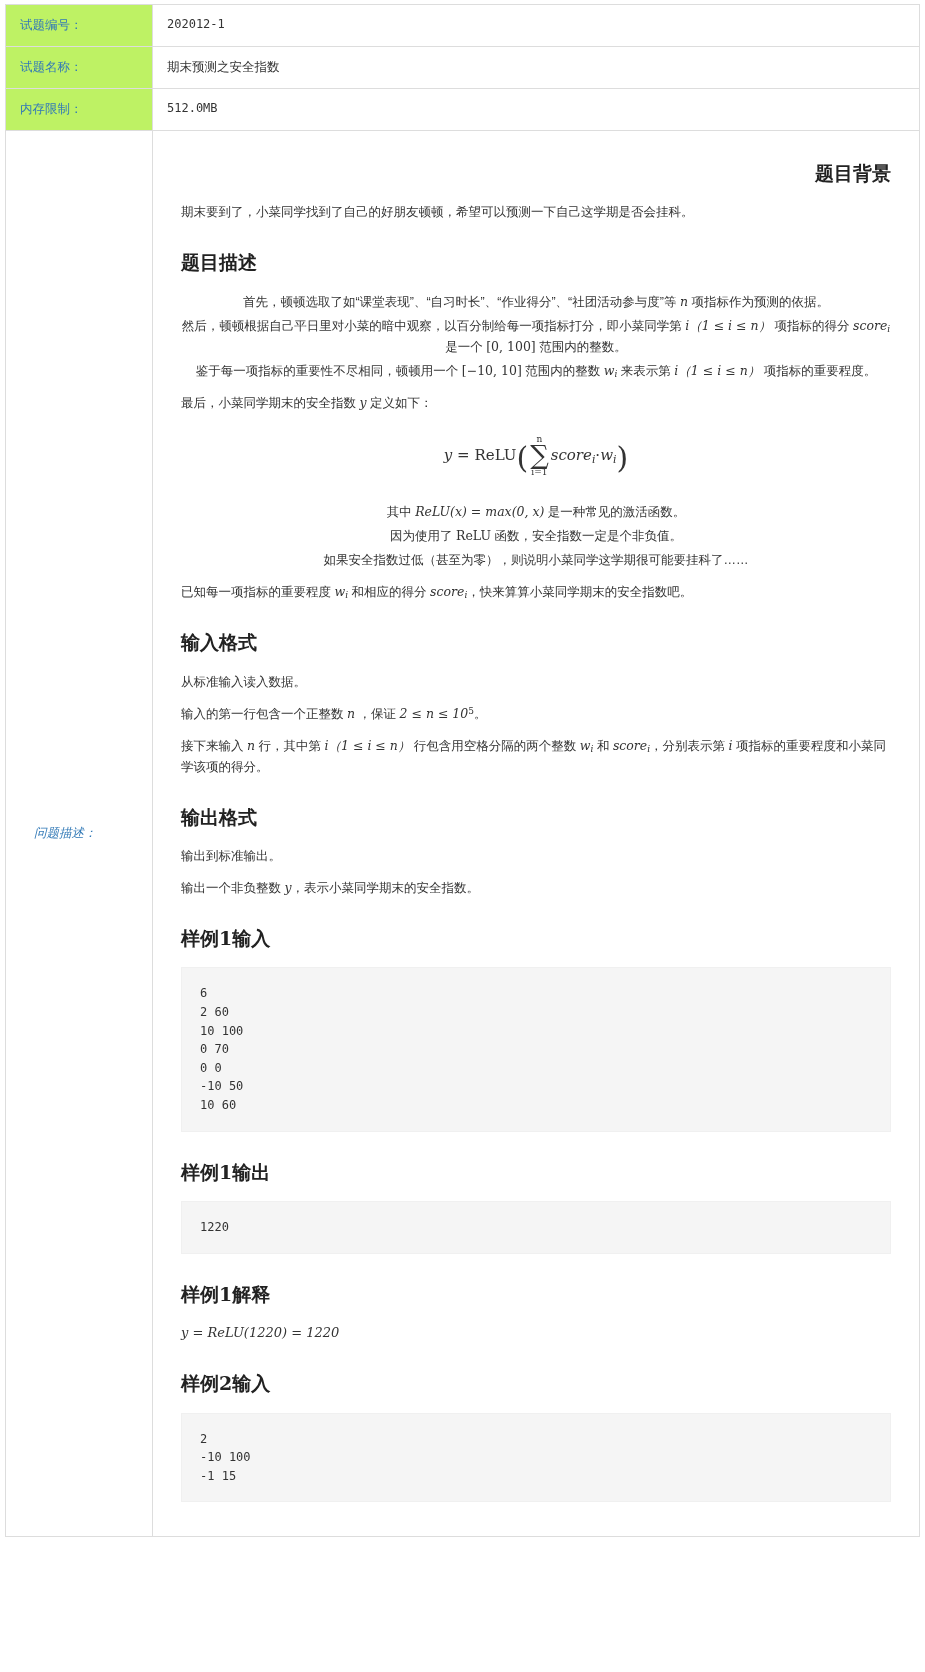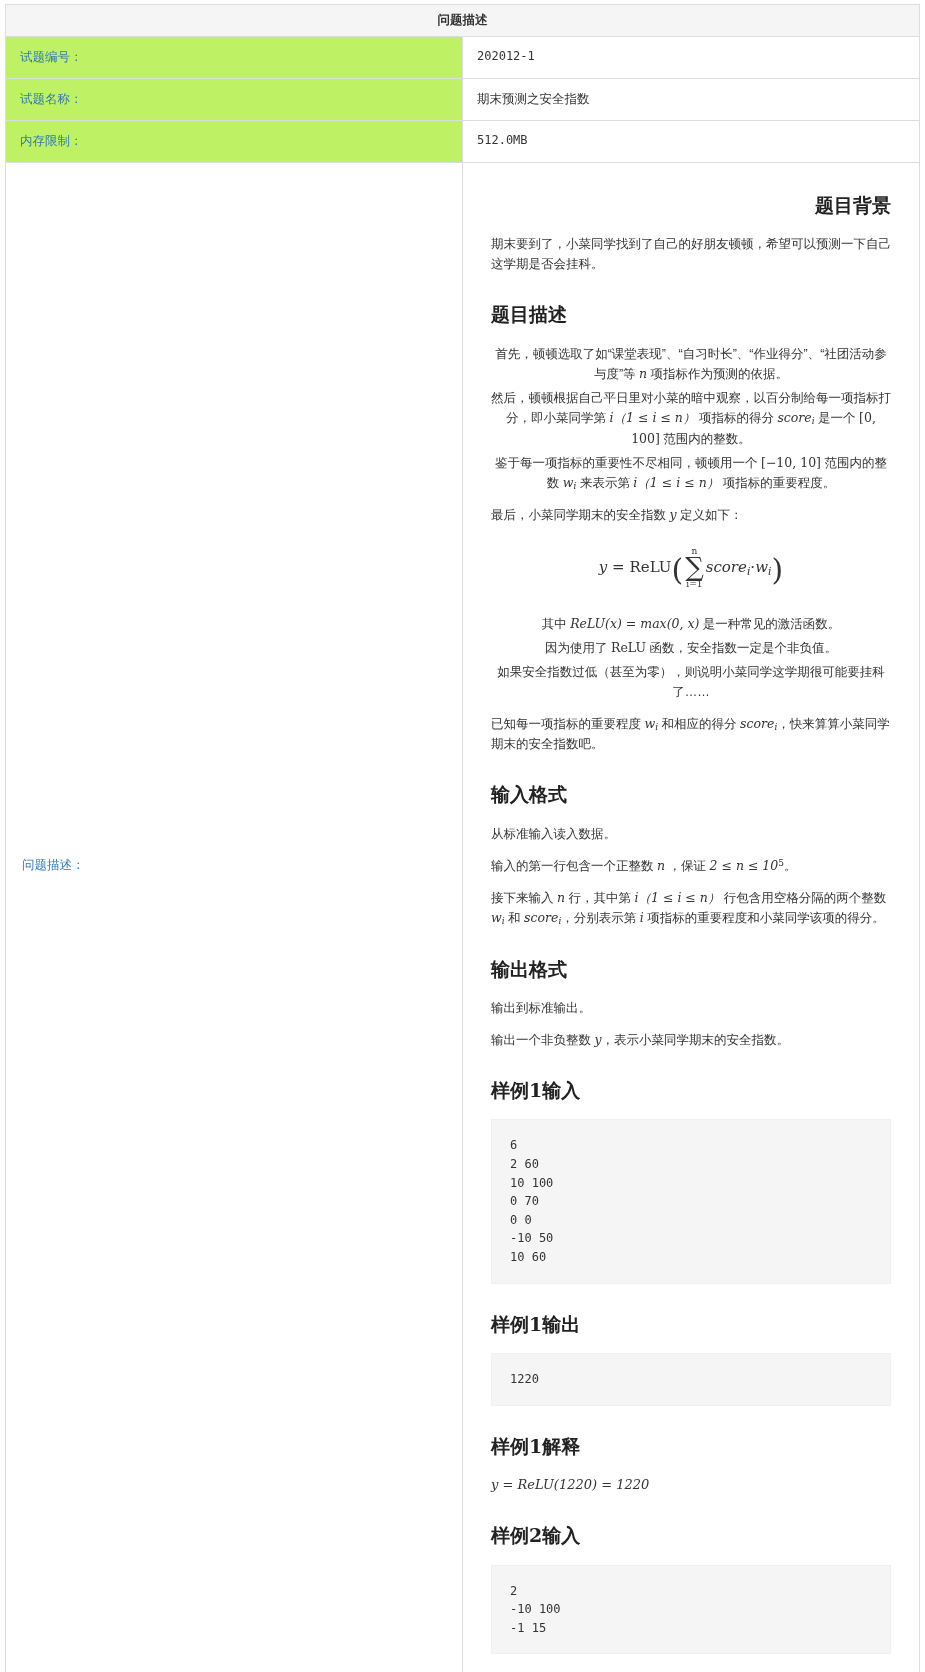--- a/index.html
+++ b/index.html
@@ -60,22 +60,23 @@
     width: 122px;
     color: #337ab7;
     font-size: 12.5px;
     padding: 0;
     position: relative;
     background: #ffffff;
   }
   .desc-label span.inner {
     position: absolute;
     top: 694px;
-    left: 16px;
+    left: 28px;
     white-space: nowrap;
+    font-style: italic;
   }
   .content {
     padding: 22px 28px 30px 28px;
     line-height: 1.55;
   }
   .content h3 {
     font-family: "DejaVu Serif", "Liberation Serif", serif;
     font-size: 19px;
     font-weight: bold;
     color: #222222;
@@ -160,23 +161,20 @@
     font-size: 13px;
     margin: 10px 0 4px 0;
   }
 </style>
 </head>
 <body>
 
 <div class="page">
   <table class="main">
     <tbody>
-        <tr>
-      <th class="hdr" colspan="2">问题描述</th>
-    </tr>
     <tr>
       <td class="lbl">试题编号：</td>
       <td class="val mono">202012-1</td>
     </tr>
     <tr>
       <td class="lbl">试题名称：</td>
       <td class="val" style="font-family:Liberation Mono, monospace;">期末预测之安全指数</td>
     </tr>
     <tr>
       <td class="lbl">内存限制：</td>

